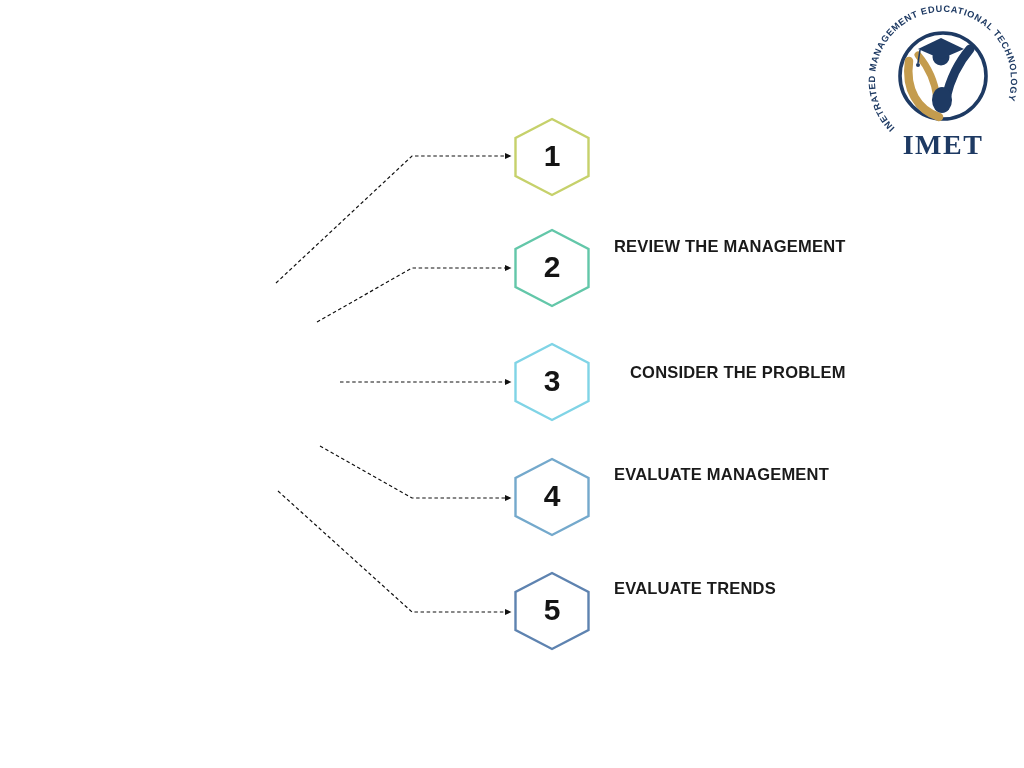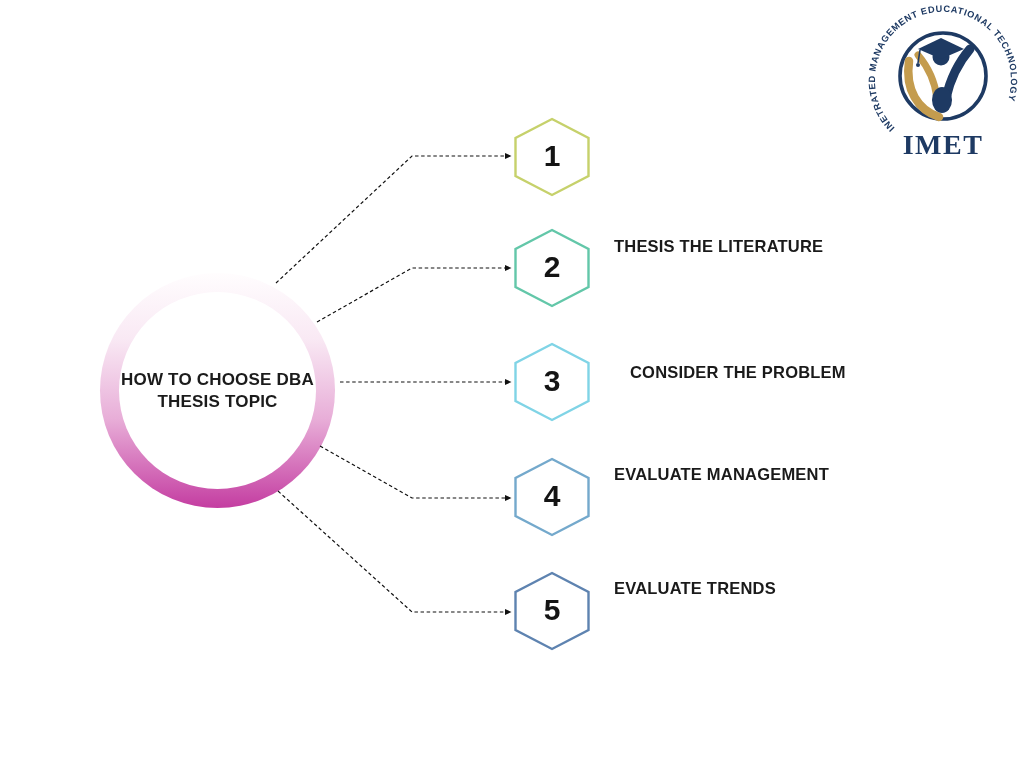--- a/index.html
+++ b/index.html
@@ -85,43 +85,35 @@
     position: absolute;
     left: 863px; top: 2px;
     width: 160px; height: 162px;
   }
 </style>
 </head>
 <body>
 
 <div class="canvas">
 
-  <div class="circle">
-    <div class="circle-inner">
-      <div class="circle-title">
-        <div>HOW TO CHOOSE DBA</div>
-        <div>THESIS TOPIC</div>
-      </div>
-    </div>
-  </div>
 
   <div class="hex" style="top:117px;">
     <svg width="78" height="80" viewBox="0 0 78 80">
       <polygon points="39,2 75.5,21 75.5,59 39,78 2.5,59 2.5,21" fill="#ffffff" stroke-width="2.4" stroke="#c6d16b"></polygon>
     </svg>
     <span class="hex-num">1</span>
   </div>
 
   <div class="hex" style="top:228px;">
     <svg width="78" height="80" viewBox="0 0 78 80">
       <polygon points="39,2 75.5,21 75.5,59 39,78 2.5,59 2.5,21" fill="#ffffff" stroke-width="2.4" stroke="#63c7a9"></polygon>
     </svg>
     <span class="hex-num">2</span>
   </div>
-  <div class="step-label" style="top:237px;">THESIS THE LITERATURE</div>
+  <div class="step-label" style="top:237px;">REVIEW THE MANAGEMENT</div>
 
   <div class="hex" style="top:342px;">
     <svg width="78" height="80" viewBox="0 0 78 80">
       <polygon points="39,2 75.5,21 75.5,59 39,78 2.5,59 2.5,21" fill="#ffffff" stroke-width="2.4" stroke="#80d4e6"></polygon>
     </svg>
     <span class="hex-num">3</span>
   </div>
   <div class="step-label" style="top:363px;margin-left:16px;">CONSIDER THE PROBLEM</div>
 
   <div class="hex" style="top:457px;">

